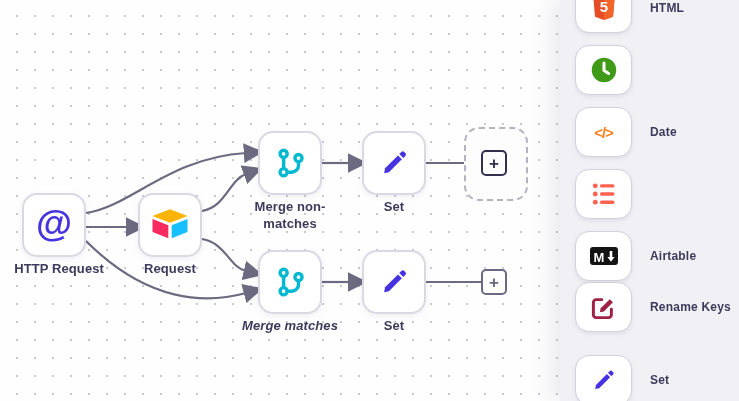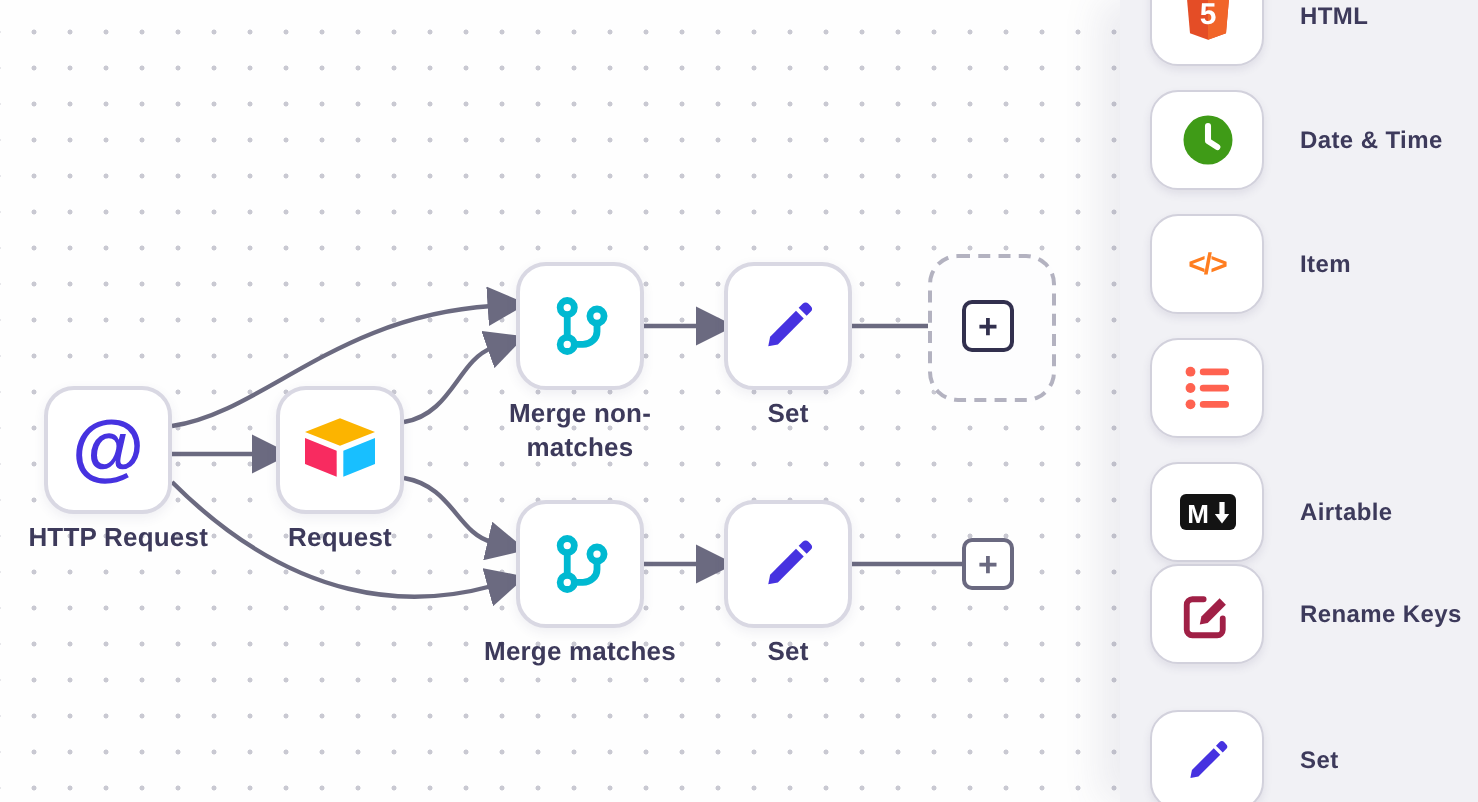--- a/index.html
+++ b/index.html
@@ -120,21 +120,21 @@
 
     <div class="node" style="left:258px; top:250px;">
       <svg width="34" height="34" viewBox="0 0 24 24" fill="none" stroke="#00b9d1" stroke-width="2.4" stroke-linecap="round">
         <circle cx="7.5" cy="5.5" r="2.5"></circle>
         <circle cx="7.5" cy="18.5" r="2.5"></circle>
         <circle cx="18" cy="8.5" r="2.5"></circle>
         <path d="M7.5 8.2 V15.8"></path>
         <path d="M10.2 18.5 H13 A5 4.6 0 0 0 18 13.9 V11.2"></path>
       </svg>
     </div>
-    <div class="node-label" style="left:240px; top:318px; width:100px;">Merge matches</div>
+    <div class="node-label" style="left:240px; top:318px; width:100px;font-style:italic;">Merge matches</div>
 
     <div class="node" style="left:362px; top:250px;">
       <svg width="32" height="32" viewBox="0 0 24 24">
         <path d="M4.6 19.6 L5.3 16 L15 6.3 L17.9 9.2 L8.2 18.9 Z" fill="#4632e0"></path>
         <path d="M16 5.2 L17.5 3.7 Q18.6 2.6 19.7 3.7 L20.5 4.5 Q21.6 5.6 20.5 6.7 L19 8.2 Z" fill="#4632e0"></path>
       </svg>
     </div>
     <div class="node-label" style="left:344px; top:318px; width:100px;">Set</div>
 
     <div class="drop-target"></div>
@@ -159,28 +159,27 @@
       <div class="panel-label">HTML</div>
     </div>
 
     <div class="panel-item" style="top:45px;">
       <div class="icon-card">
         <svg width="28" height="28" viewBox="0 0 24 24">
           <circle cx="12" cy="12" r="10.5" fill="#3f9b17"></circle>
           <path d="M12 6 V12.4 L16 15" fill="none" stroke="#ffffff" stroke-width="2.6" stroke-linecap="round" stroke-linejoin="round"></path>
         </svg>
       </div>
-      <div class="panel-label">Date &amp; Time</div>
     </div>
 
     <div class="panel-item" style="top:107px;">
       <div class="icon-card">
         <span class="code-glyph">&lt;/&gt;</span>
       </div>
-      <div class="panel-label">Item</div>
+      <div class="panel-label">Date</div>
     </div>
 
     <div class="panel-item" style="top:169px;">
       <div class="icon-card">
         <svg width="28" height="26" viewBox="0 0 24 22" fill="#ff6250">
           <circle cx="4.5" cy="4" r="2.1"></circle>
             <rect x="8.5" y="2.6" width="12.5" height="2.9" rx="1.4"></rect>
           <circle cx="4.5" cy="11" r="2.1"></circle>
             <rect x="8.5" y="9.6" width="12.5" height="2.9" rx="1.4"></rect>
           <circle cx="4.5" cy="18" r="2.1"></circle>

